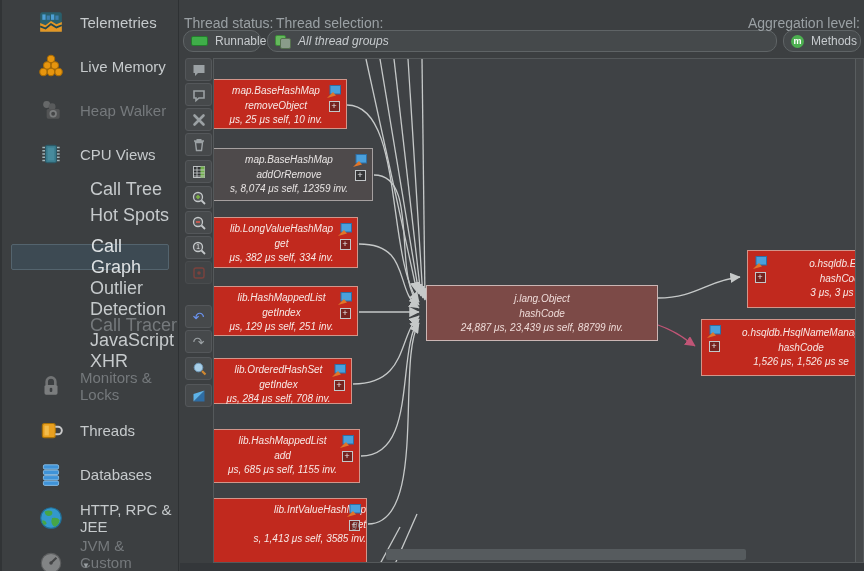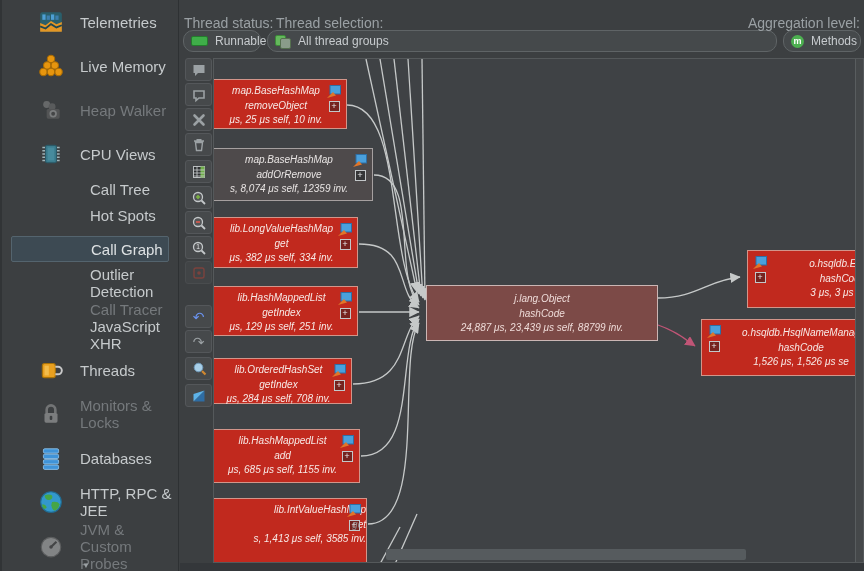--- a/index.html
+++ b/index.html
@@ -7,23 +7,23 @@
     width:864px;height:571px;overflow:hidden;position:relative;
     background:#3c3f41;color:#c6cacc;
     font-family:"Liberation Sans", sans-serif;
     -webkit-font-smoothing:antialiased;
   }
   
   #sidebar{position:absolute;left:0;top:0;width:179px;height:571px;
     background:#3c3f41;border-right:1px solid #2e3133;border-left:2px solid #313436;box-sizing:border-box;}
   .si-main{height:44px;display:flex;align-items:center;font-size:15px;color:#c6cacc;cursor:default;}
   .si-main .ic{width:30px;height:30px;margin-left:34px;margin-right:14px;display:flex;align-items:center;justify-content:center;flex:0 0 auto;}
-  .si-sub{height:26px;display:flex;align-items:center;font-size:15px;color:#c6cacc;padding-left:88px;cursor:default;}
+  .si-sub{height:26px;display:flex;align-items:center;font-size:18px;color:#c6cacc;padding-left:88px;cursor:default;}
   .si-sub.selected{background:#3d4a53;border:1px solid #54646e;border-radius:2px;
-    margin:8px 9px;padding-left:79px;height:24px;color:#dde1e3;}
+    margin:16px 9px;padding-left:79px;height:24px;color:#dde1e3;}
   .dim{color:#75797c !important;}
   .dim .ic{opacity:.45;}
   #side-scroll-arrow{position:absolute;left:80px;bottom:1px;font-size:8px;color:#9aa0a3;}
   
   .tb-label{position:absolute;font-size:14px;color:#9aa0a4;}
   .combo{position:absolute;height:22px;background:#45494b;border:1px solid #5f6466;border-radius:10px;
     display:flex;align-items:center;font-size:12px;color:#c7cbce;box-sizing:border-box;cursor:default;}
   .combo .cic{margin:0 7px 0 7px;display:flex;align-items:center;}
   .pill{width:15px;height:8px;background:#3fae49;border:1px solid #237c2c;border-radius:2px;display:inline-block;}
   .tg-ic{position:relative;width:16px;height:13px;display:inline-block;}
@@ -125,39 +125,39 @@
   <div class="si-sub">
       <span>Outlier Detection</span>
     </div>
   <div class="si-sub dim">
       <span>Call Tracer</span>
     </div>
   <div class="si-sub">
       <span>JavaScript XHR</span>
     </div>
 
+  <div class="si-main dim">
+    <span class="ic">
+      <svg width="26" height="26" viewBox="0 0 24 24">
+          <path d="M8,11 V8 a4,4 0 0 1 8,0 v3" fill="none" stroke="#b5b5b5" stroke-width="2.4"></path>
+          <rect x="6" y="11" width="12" height="9" rx="1.5" fill="#c9c9c9"></rect>
+          <rect x="10.8" y="13.5" width="2.4" height="4" rx="1" fill="#3c3f41"></rect>
+        </svg>
+    </span>
+    <span>Monitors &amp; Locks</span>
+  </div>
   <div class="si-main">
     <span class="ic">
       <svg width="26" height="26" viewBox="0 0 24 24">
           <rect x="4" y="6" width="12" height="13" rx="2" fill="#e8a020" stroke="#a87208"></rect>
           <path d="M16,9 h2.5 a2.5,2.5 0 0 1 0,7 H16" fill="none" stroke="#c9c9c9" stroke-width="1.8"></path>
           <rect x="6" y="8" width="4" height="9" fill="#f6c75e" opacity=".7"></rect>
         </svg>
     </span>
     <span>Threads</span>
-  </div>
-  <div class="si-main dim">
-    <span class="ic">
-      <svg width="26" height="26" viewBox="0 0 24 24">
-          <path d="M8,11 V8 a4,4 0 0 1 8,0 v3" fill="none" stroke="#b5b5b5" stroke-width="2.4"></path>
-          <rect x="6" y="11" width="12" height="9" rx="1.5" fill="#c9c9c9"></rect>
-          <rect x="10.8" y="13.5" width="2.4" height="4" rx="1" fill="#3c3f41"></rect>
-        </svg>
-    </span>
-    <span>Monitors &amp; Locks</span>
   </div>
   <div class="si-main">
     <span class="ic">
       <svg width="26" height="26" viewBox="0 0 24 24">
           <g fill="#3f93d8" stroke="#8ec4ec" stroke-width=".8">
             <rect x="5" y="3.5" width="14" height="4" rx="1.2"></rect>
             <rect x="5" y="8.5" width="14" height="4" rx="1.2"></rect>
             <rect x="5" y="13.5" width="14" height="4" rx="1.2"></rect>
             <rect x="5" y="18.5" width="14" height="4" rx="1.2"></rect>
           </g>
@@ -191,21 +191,21 @@
 
 <span class="tb-label" style="left:184px;top:15px;">Thread status:</span>
 <div class="combo" style="left:183px;top:30px;width:78px;">
   <span class="cic">
       <span class="pill"></span>
     </span>
   <span>Runnable</span>
 </div>
 
 <span class="tb-label" style="left:276px;top:15px;">Thread selection:</span>
-<div class="combo" style="left:267px;top:30px;width:510px;">
+<div class="combo" style="left:267px;top:30px;width:510px;font-style:italic;">
   <span class="cic">
       <span class="tg-ic">
         <i class="b"></i>
         <i class="f"></i>
       </span>
     </span>
   <span>All thread groups</span>
 </div>
 
 <span class="tb-label" style="right:4px;top:15px;">Aggregation level:</span>

